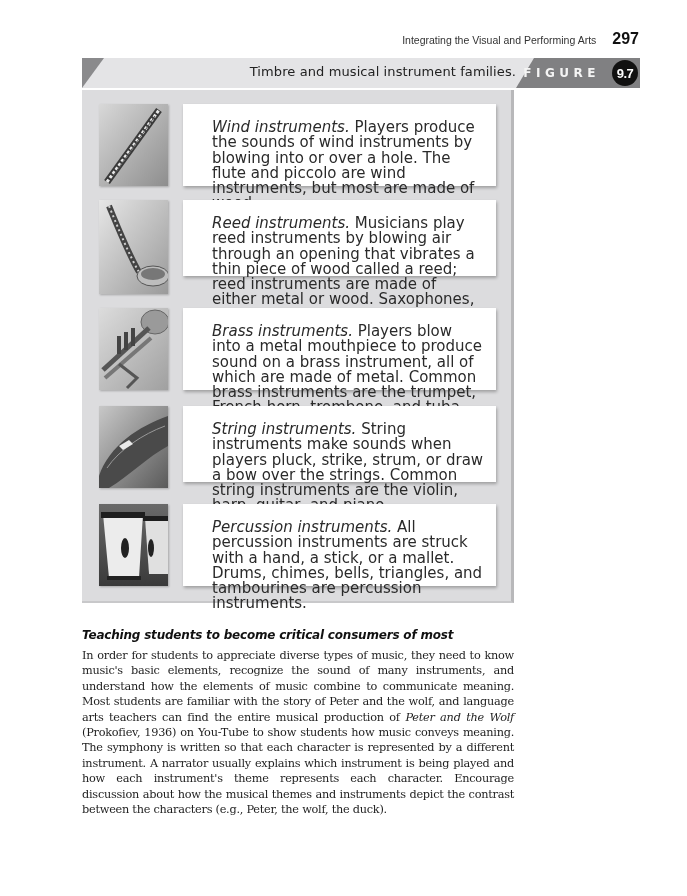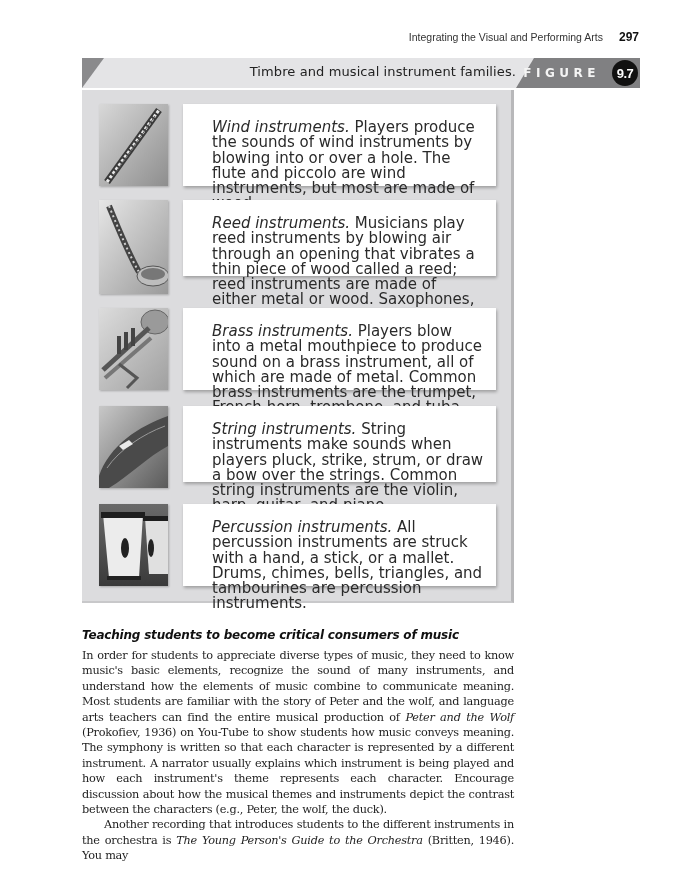--- a/index.html
+++ b/index.html
@@ -4,21 +4,21 @@
   <style>
     * { margin: 0; padding: 0; box-sizing: border-box; }
     html, body { width: 687px; height: 896px; background: #ffffff; overflow: hidden; }
     body { position: relative; color: #1e1e1e; }
 
     .running-head {
       position: absolute; top: 30px; right: 48px;
       font-family: "Liberation Sans", sans-serif; font-size: 10.5px; color: #333;
       display: flex; align-items: baseline; gap: 16px; justify-content: flex-end;
     }
-    .running-head .page-num { font-weight: bold; font-size: 12px; color: #111; }
+    .running-head .page-num { font-weight: bold; font-size: 16px; color: #111; }
 
     
     .fig-band {
       position: absolute; left: 82px; top: 58px; width: 558px; height: 30px;
       background: #e4e4e6;
       padding-left: 24px;
     }
     .fig-band .corner {
       position: absolute; left: 0; top: 0; width: 0; height: 0;
       border-top: 30px solid #8a8a8c; border-right: 22px solid transparent;
@@ -204,18 +204,17 @@
         <ellipse cx="52" cy="44" rx="3" ry="9" fill="#222"></ellipse>
         <rect x="8" y="72" width="34" height="4" fill="#222"></rect>
       </svg>
     </div>
     <div class="box" style="top:0; height:82px;">
       <span class="term">Percussion instruments.</span><span> All percussion instruments are struck with a hand, a stick, or a mallet. Drums, chimes, bells, triangles, and tambourines are percussion instruments.</span>
     </div>
   </div>
 </div>
 
-<div class="section-head">Teaching students to become critical consumers of music</div>
+<div class="section-head">Teaching students to become critical consumers of most</div>
 
 <div class="body-text">
   <p><span>In order for students to appreciate diverse types of music, they need to know music's basic elements, recognize the sound of many instruments, and understand how the elements of music combine to communicate meaning. Most students are familiar with the story of Peter and the wolf, and language arts teachers can find the entire musical production of </span><i>Peter and the Wolf</i><span> (Prokofiev, 1936) on You-Tube to show students how music conveys meaning. The symphony is written so that each character is represented by a different instrument. A narrator usually explains which instrument is being played and how each instrument's theme represents each character. Encourage discussion about how the musical themes and instruments depict the contrast between the characters (e.g., Peter, the wolf, the duck).</span></p>
-  <p class="indent"><span>Another recording that introduces students to the different instruments in the orchestra is </span><i>The Young Person's Guide to the Orchestra</i><span> (Britten, 1946). You may</span></p>
 </div>
 
 </body></html>

